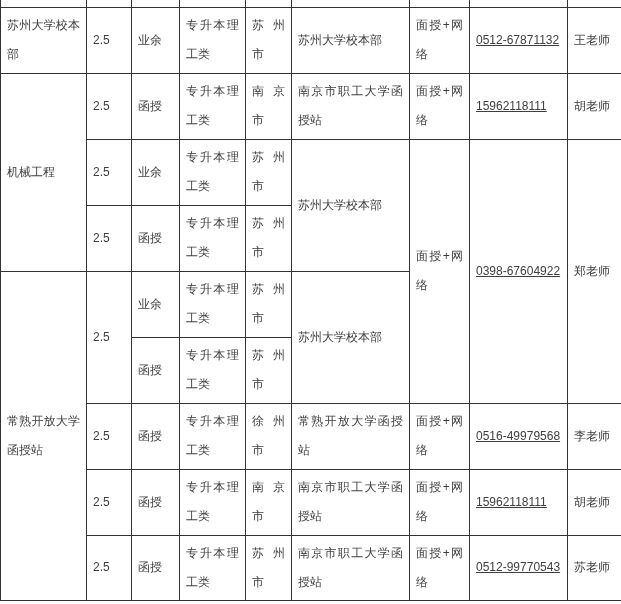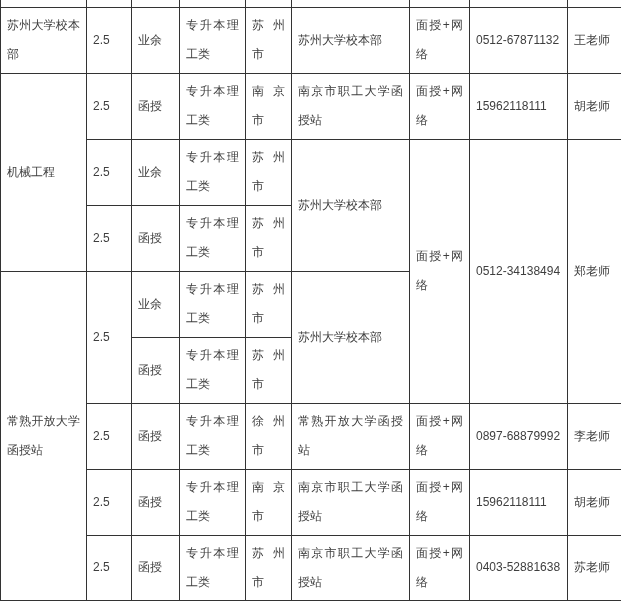--- a/index.html
+++ b/index.html
@@ -24,21 +24,21 @@
     text-justify:inter-ideograph;
     padding:1px 6px;
     overflow:hidden;
     word-wrap:break-word;
   }
   tr.r { height:66px; }
   tr.r-last { height:65px; }
   tr.sliver { height:7px; }
   tr.sliver td { border-top:none; padding:0; }
   td.site { padding-right:2px; }
-  td.phone { text-align:left; }
+  td.phone { text-align:left;text-decoration:underline; }
 </style>
 </head>
 <body>
 
 <table class="grid">
   <colgroup>
     <col style="width:86px">
       <col style="width:45px">
       <col style="width:48px">
     <col style="width:66px">
@@ -86,21 +86,21 @@
     <td>胡老师</td>
   </tr>
 
   <tr class="r">
     <td>2.5</td>
     <td>业余</td>
     <td>专升本理工类</td>
     <td>苏州市</td>
     <td class="site" rowspan="2">苏州大学校本部</td>
     <td rowspan="4">面授+网络</td>
-    <td class="phone" rowspan="4">0512-34138494</td>
+    <td class="phone" rowspan="4">0398-67604922</td>
     <td rowspan="4">郑老师</td>
   </tr>
 
   <tr class="r">
     <td>2.5</td>
     <td>函授</td>
     <td>专升本理工类</td>
     <td>苏州市</td>
   </tr>
 
@@ -119,21 +119,21 @@
     <td>苏州市</td>
   </tr>
 
   <tr class="r">
     <td>2.5</td>
     <td>函授</td>
     <td>专升本理工类</td>
     <td>徐州市</td>
     <td class="site">常熟开放大学函授站</td>
     <td>面授+网络</td>
-    <td class="phone">0897-68879992</td>
+    <td class="phone">0516-49979568</td>
     <td>李老师</td>
   </tr>
 
   <tr class="r">
     <td>2.5</td>
     <td>函授</td>
     <td>专升本理工类</td>
     <td>南京市</td>
     <td class="site">南京市职工大学函授站</td>
     <td>面授+网络</td>
@@ -141,17 +141,17 @@
     <td>胡老师</td>
   </tr>
 
   <tr class="r-last">
     <td>2.5</td>
     <td>函授</td>
     <td>专升本理工类</td>
     <td>苏州市</td>
     <td class="site">南京市职工大学函授站</td>
     <td>面授+网络</td>
-    <td class="phone">0403-52881638</td>
+    <td class="phone">0512-99770543</td>
     <td>苏老师</td>
   </tr>
 </tbody>
   </table>
 
 </body></html>

